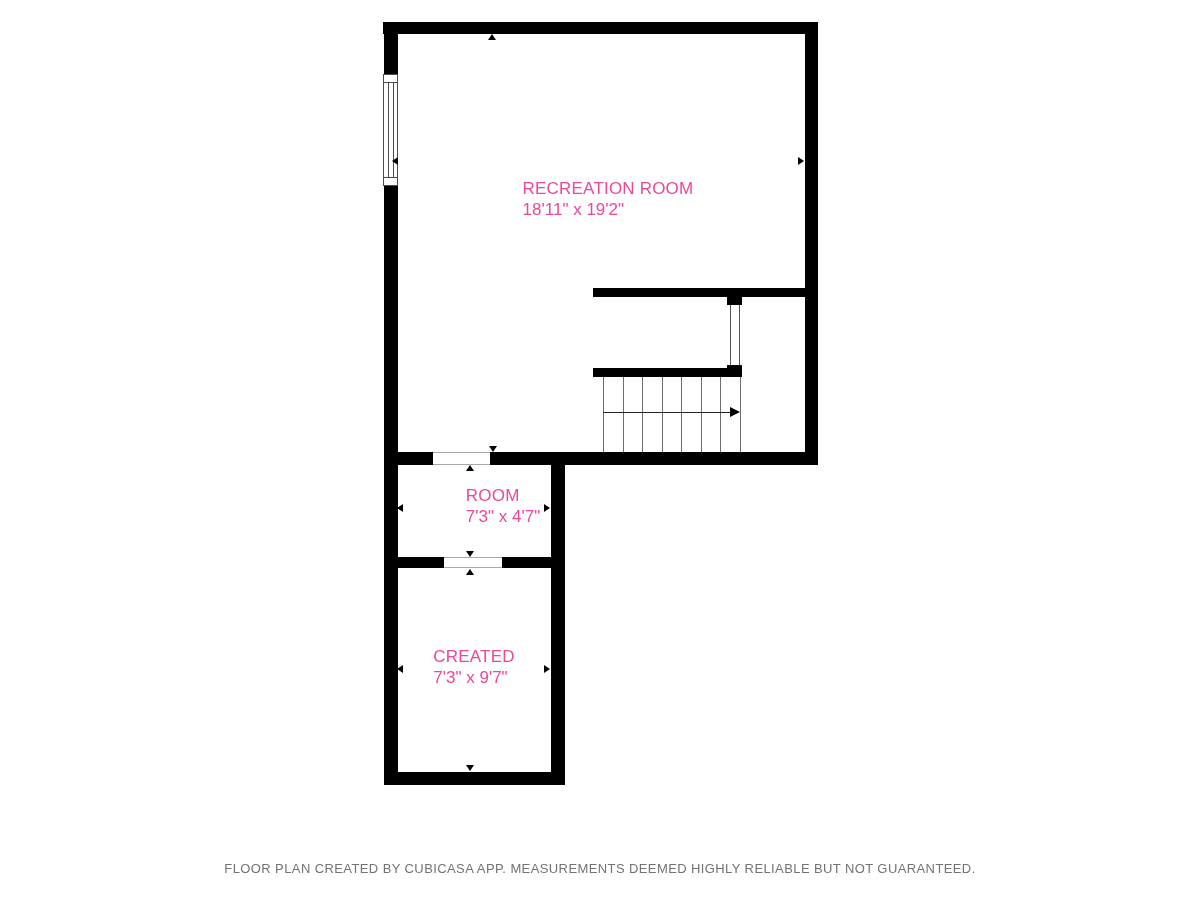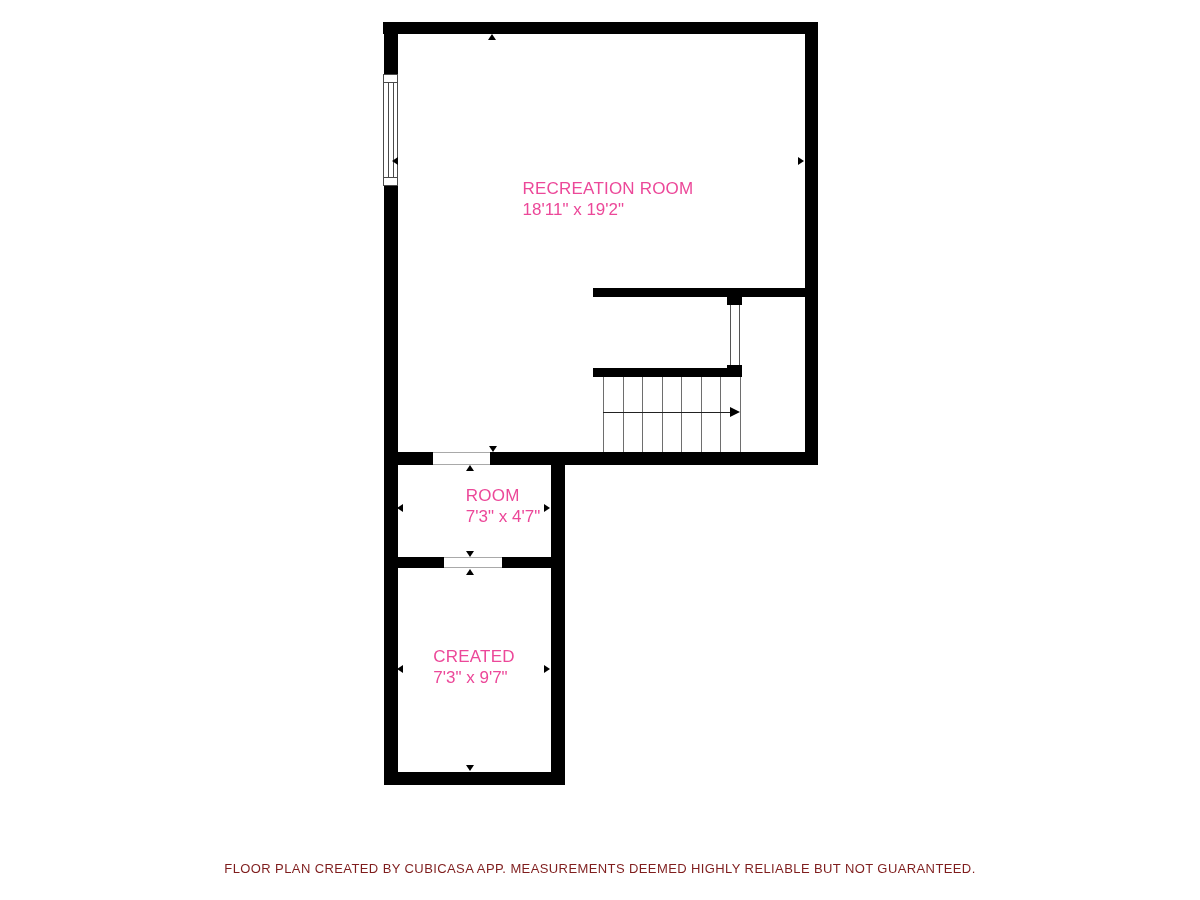--- a/index.html
+++ b/index.html
@@ -31,21 +31,21 @@
   }
   .stairs{
     position:absolute;left:603px;top:377px;width:138px;height:75px;
     background:repeating-linear-gradient(to right,#6e6e6e 0px,#6e6e6e 1px,transparent 1px,transparent 19.57px);
   }
   .stair-arrow-shaft{position:absolute;left:603px;top:412px;width:128px;height:1px;background:#222;}
   .stair-arrow-head{position:absolute;left:730px;top:407px;width:0;height:0;
     border-top:5px solid transparent;border-bottom:5px solid transparent;border-left:10px solid #000;}
   .footer{
     position:absolute;left:0;top:861px;width:1200px;text-align:center;
-    font-size:13px;letter-spacing:0.4px;color:#7f1d1d;
+    font-size:13px;letter-spacing:0.4px;color:#737373;
   }
 </style>
 </head>
 <body>
 
 <div id="plan">
 
   <div class="wall" style="left:383px;top:22px;width:435px;height:12px;"></div>
   <div class="wall" style="left:384px;top:22px;width:14px;height:52px;"></div>
   <div class="wall" style="left:384px;top:186px;width:14px;height:599px;"></div>

